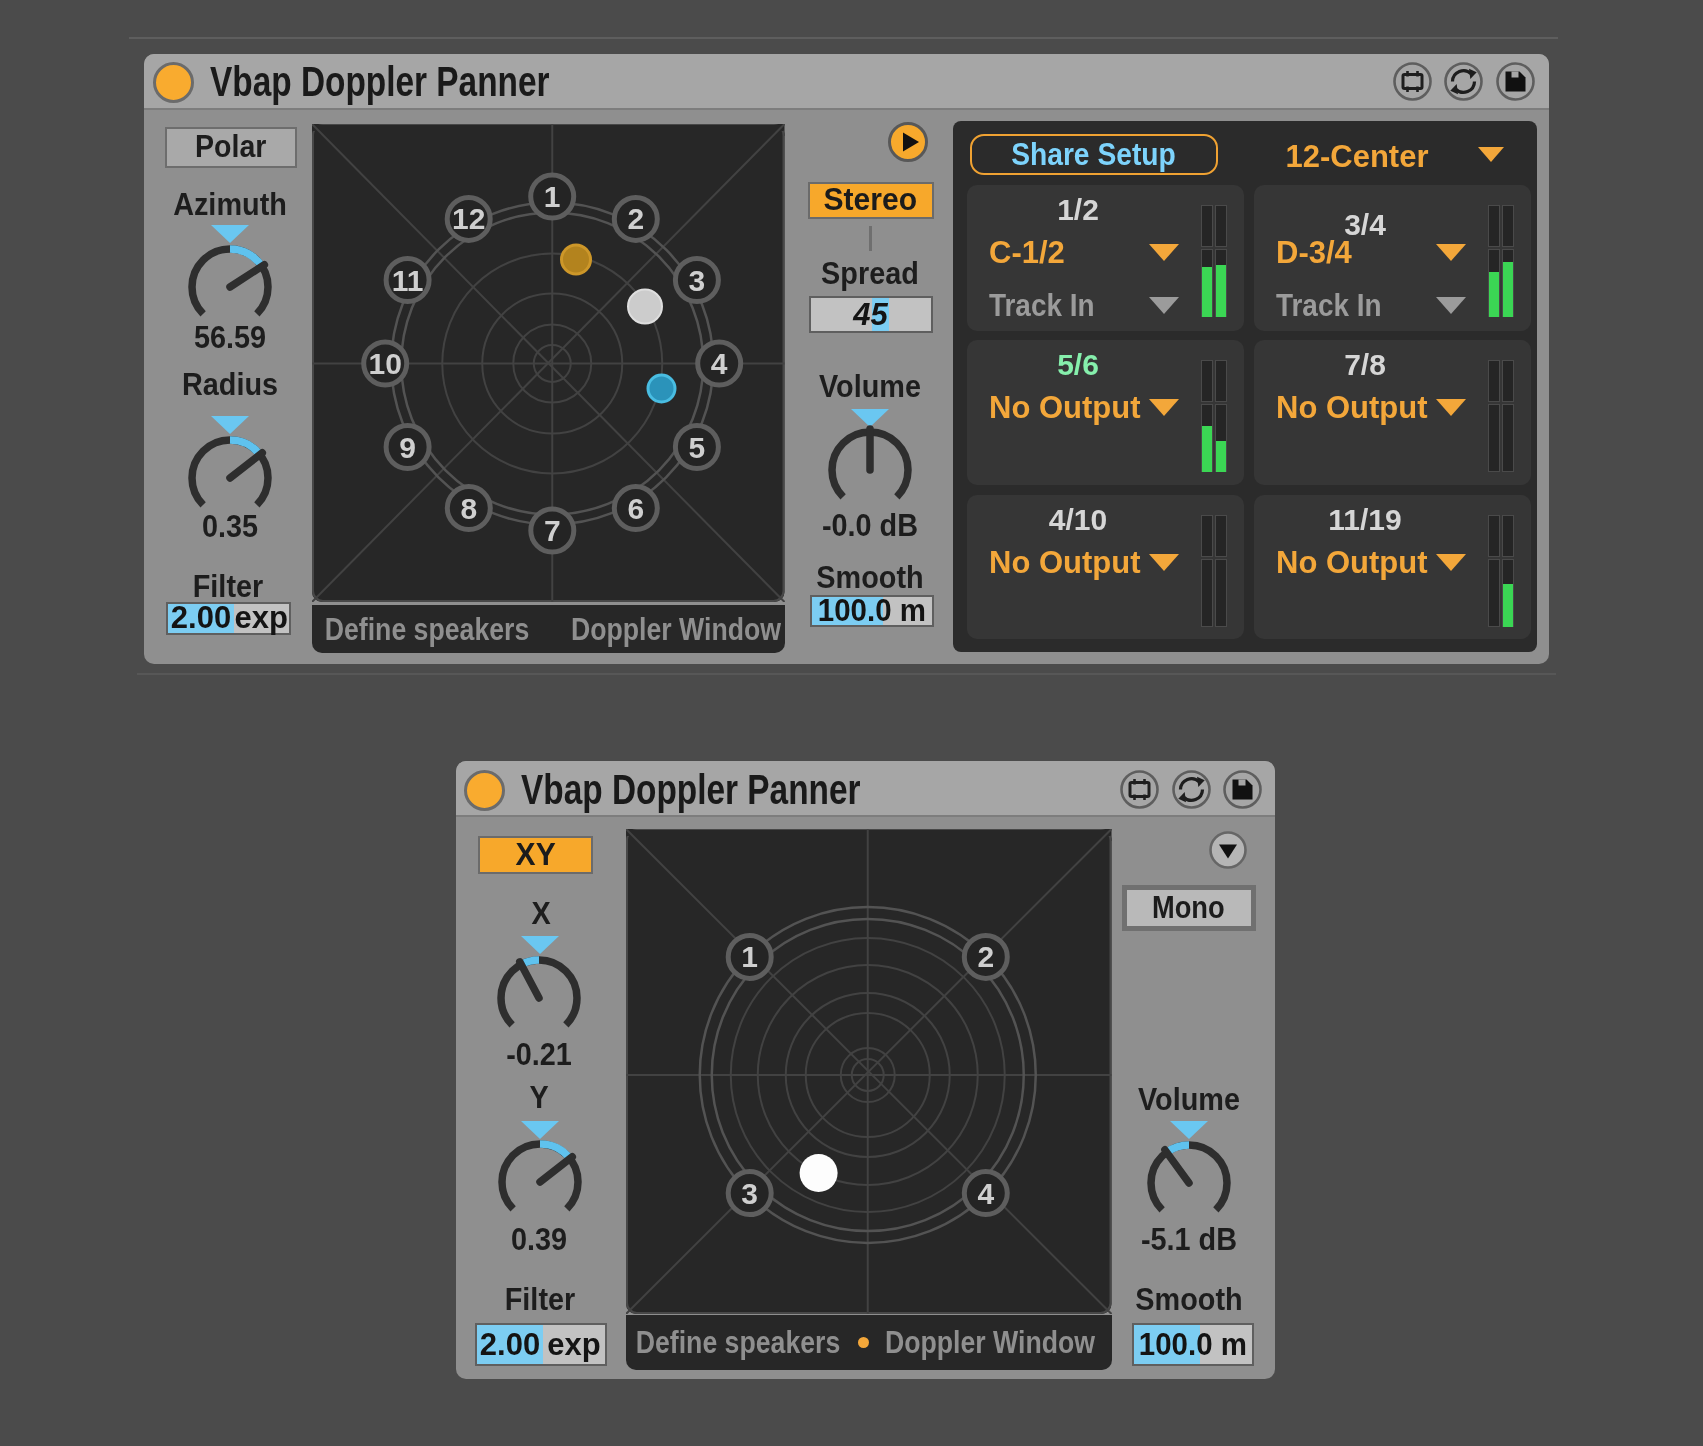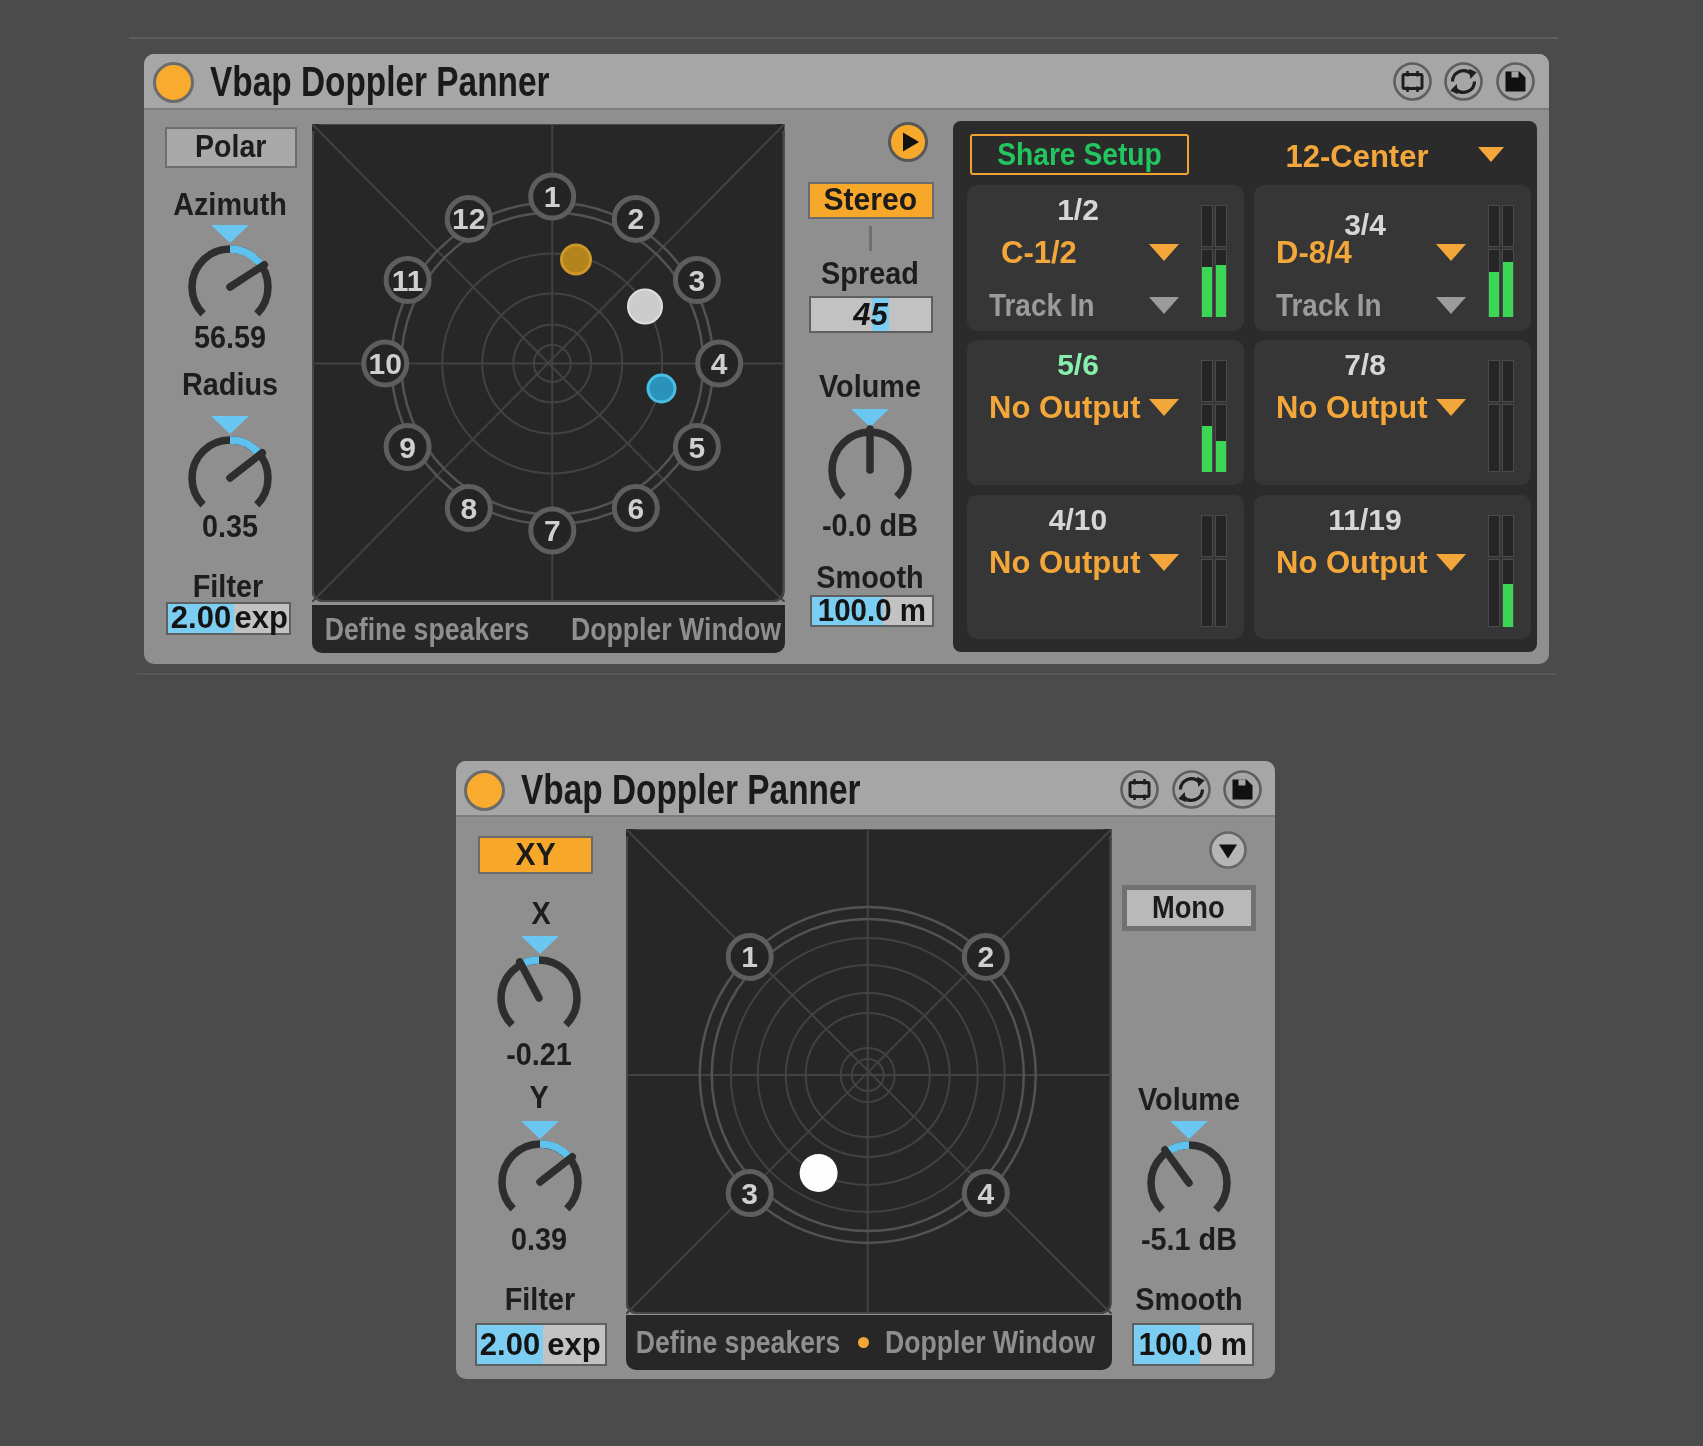--- a/index.html
+++ b/index.html
@@ -128,46 +128,46 @@
   </svg>
 <div style="position:absolute;left:670px;top:502.75px;width:400px;text-align:center;font-size:31px;font-weight:700;color:#1d1d1d;transform:scaleX(0.93);line-height:46.5px;height:46.5px;display:flex;align-items:center;justify-content:center;">-0.0 dB</div>
 <div style="position:absolute;left:670px;top:555.25px;width:400px;text-align:center;font-size:31px;font-weight:700;color:#1d1d1d;transform:scaleX(0.93);line-height:46.5px;height:46.5px;display:flex;align-items:center;justify-content:center;">Smooth</div>
 <div class="abs" style="left:809.5px;top:595px;width:124px;height:32px;border:2px solid #5f5f5f;box-sizing:border-box;background:#c2c2c2;">
 <div style="position:absolute;left:0;top:0;width:71.5px;height:100%;background:#7ccdf2;"></div>
 <div style="position:absolute;left:0;top:0;width:100%;height:100%;display:flex;align-items:center;justify-content:center;font-size:31px;font-weight:700;color:#141414;">
       <span style="transform:scaleX(0.95)">100.0&nbsp;m</span>
     </div>
   </div>
 <div class="abs" style="left:953px;top:121px;width:584px;height:531px;background:#2b2b2b;border-radius:8px;"></div>
-<div class="abs" style="left:969.5px;top:134px;width:219px;height:41px;border:2.5px solid #f0a232;border-radius:3px;box-sizing:border-box;display:flex;align-items:center;justify-content:center;font-size:31px;font-weight:700;color:#22c55e;">
+<div class="abs" style="left:969.5px;top:134px;width:248px;height:41px;border:2.5px solid #f0a232;border-radius:14px;box-sizing:border-box;display:flex;align-items:center;justify-content:center;font-size:31px;font-weight:700;color:#7dd3fc;">
     <span style="transform:scaleX(0.91)">Share Setup</span>
   </div>
 <div class="abs" style="left:1257px;top:139px;width:200px;font-size:31px;font-weight:700;color:#f3a73a;text-align:center;">12-Center</div>
 <svg class="abs" style="left:1478px;top:147px" width="26" height="15" viewBox="0 0 26 15">
     <polygon points="0,0 26,0 13,15" fill="#f3a73a"></polygon>
   </svg>
 <div class="abs" style="left:967px;top:185px;width:277px;height:146px;background:#363636;border-radius:10px;"></div>
 <div class="abs" style="left:967px;top:193px;width:222px;text-align:center;font-size:30px;font-weight:700;color:#d6d6d6;">1/2</div>
-<div class="abs" style="left:989px;top:235px;font-size:31px;font-weight:700;color:#f3a73a;margin-left:12px;">C-1/2</div>
+<div class="abs" style="left:989px;top:235px;font-size:31px;font-weight:700;color:#f3a73a;">C-1/2</div>
 <svg class="abs" style="left:1149px;top:244px" width="30" height="17" viewBox="0 0 30 17">
     <polygon points="0,0 30,0 15,17" fill="#f3a73a"></polygon>
   </svg>
 <div class="abs" style="left:989px;top:288px;font-size:31px;font-weight:700;color:#9b9b9b;transform:scaleX(0.9);transform-origin:left center;">Track In</div>
 <svg class="abs" style="left:1149px;top:297px" width="30" height="17" viewBox="0 0 30 17">
     <polygon points="0,0 30,0 15,17" fill="#9b9b9b"></polygon>
   </svg>
 <div class="abs" style="left:1200.5px;top:205px;width:12.5px;height:42px;background:#252525;border:1.5px solid #4a4a4a;box-sizing:border-box;"></div>
 <div class="abs" style="left:1200.5px;top:249px;width:12.5px;height:68px;background:#252525;border:1.5px solid #4a4a4a;box-sizing:border-box;"></div>
 <div class="abs" style="left:1202.0px;top:267px;width:9.5px;height:50px;background:#3bd654;"></div>
 <div class="abs" style="left:1214.5px;top:205px;width:12.5px;height:42px;background:#252525;border:1.5px solid #4a4a4a;box-sizing:border-box;"></div>
 <div class="abs" style="left:1214.5px;top:249px;width:12.5px;height:68px;background:#252525;border:1.5px solid #4a4a4a;box-sizing:border-box;"></div>
 <div class="abs" style="left:1216.0px;top:265px;width:9.5px;height:52px;background:#3bd654;"></div>
 <div class="abs" style="left:1254px;top:185px;width:277px;height:146px;background:#363636;border-radius:10px;"></div>
 <div class="abs" style="left:1254px;top:208px;width:222px;text-align:center;font-size:30px;font-weight:700;color:#d6d6d6;">3/4</div>
-<div class="abs" style="left:1276px;top:235px;font-size:31px;font-weight:700;color:#f3a73a;">D-8/4</div>
+<div class="abs" style="left:1276px;top:235px;font-size:31px;font-weight:700;color:#f3a73a;">D-3/4</div>
 <svg class="abs" style="left:1436px;top:244px" width="30" height="17" viewBox="0 0 30 17">
     <polygon points="0,0 30,0 15,17" fill="#f3a73a"></polygon>
   </svg>
 <div class="abs" style="left:1276px;top:288px;font-size:31px;font-weight:700;color:#9b9b9b;transform:scaleX(0.9);transform-origin:left center;">Track In</div>
 <svg class="abs" style="left:1436px;top:297px" width="30" height="17" viewBox="0 0 30 17">
     <polygon points="0,0 30,0 15,17" fill="#9b9b9b"></polygon>
   </svg>
 <div class="abs" style="left:1487.5px;top:205px;width:12.5px;height:42px;background:#252525;border:1.5px solid #4a4a4a;box-sizing:border-box;"></div>
 <div class="abs" style="left:1487.5px;top:249px;width:12.5px;height:68px;background:#252525;border:1.5px solid #4a4a4a;box-sizing:border-box;"></div>
 <div class="abs" style="left:1489.0px;top:272px;width:9.5px;height:45px;background:#3bd654;"></div>

